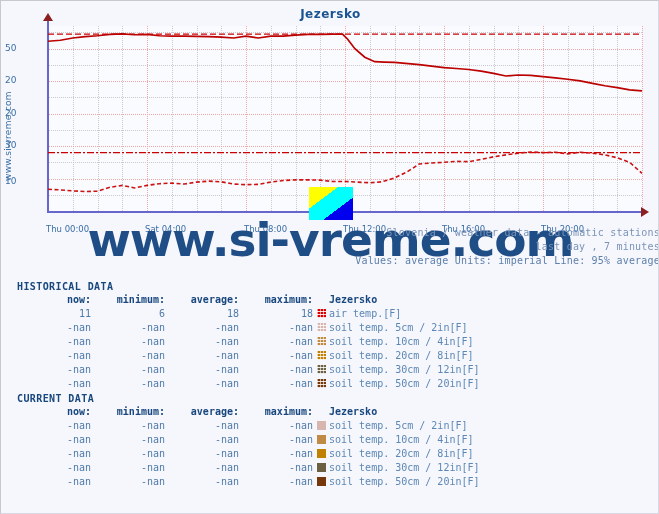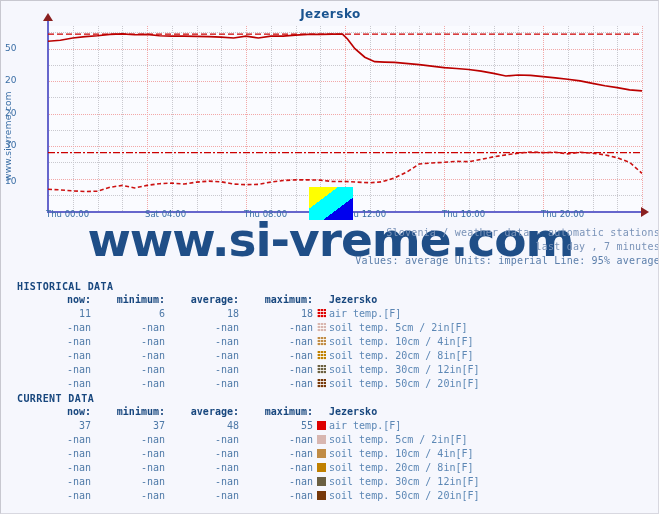--- a/index.html
+++ b/index.html
@@ -77,21 +77,21 @@
     border-left:8px solid #8b2020;
   }
 
   .ytick{
     position:absolute;right:0;width:40px;text-align:left;
     font-family:"DejaVu Sans","Liberation Sans",sans-serif;
     font-size:9px;color:#3a6ea5;
   }
   #y-ticks{position:absolute;left:0;top:0;width:44px;height:272px;}
   .xtick{
-    position:absolute;top:208px;
+    position:absolute;top:223px;
     font-family:"DejaVu Sans","Liberation Sans",sans-serif;
     font-size:8.5px;color:#3a6ea5;
     white-space:nowrap;
   }
 
   
   #series-svg{position:absolute;left:47px;top:25px;width:594px;height:185px;}
 
   
   #broken-img{
@@ -311,28 +311,20 @@
         <tbody id="cur-body">
             <tr class="hdr">
               <td class="c-now">now:</td>
               <td class="c-min">minimum:</td>
               <td class="c-avg">average:</td>
               <td class="c-max">maximum:</td>
               <td class="c-swatch"></td>
               <td class="c-label" style="color: rgb(24, 71, 126); font-weight: bold;">Jezersko</td>
             </tr>
             <tr>
-              <td class="c-now">37</td>
-              <td class="c-min">37</td>
-              <td class="c-avg">48</td>
-              <td class="c-max">55</td>
-              <td class="c-swatch"><span class="sw" style="background-color: rgb(221, 0, 0);"></span></td>
-              <td class="c-label">air temp.[F]</td>
-            </tr>
-            <tr>
               <td class="c-now">-nan</td>
               <td class="c-min">-nan</td>
               <td class="c-avg">-nan</td>
               <td class="c-max">-nan</td>
               <td class="c-swatch"><span class="sw" style="background-color: rgb(216, 182, 176);"></span></td>
               <td class="c-label">soil temp. 5cm / 2in[F]</td>
             </tr>
             <tr>
               <td class="c-now">-nan</td>
               <td class="c-min">-nan</td>

